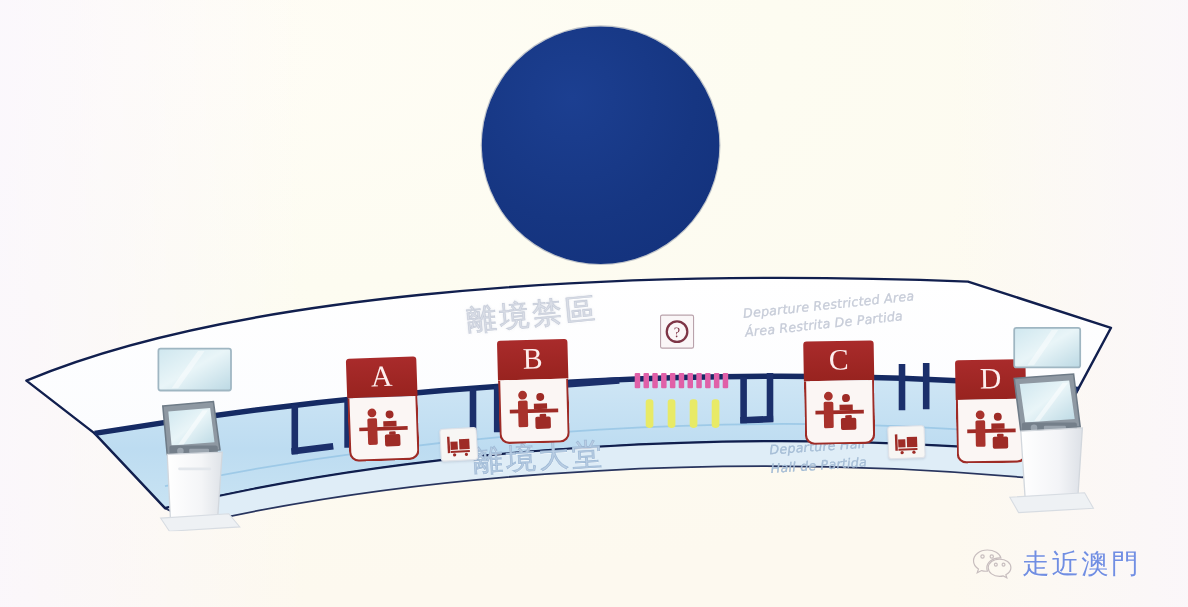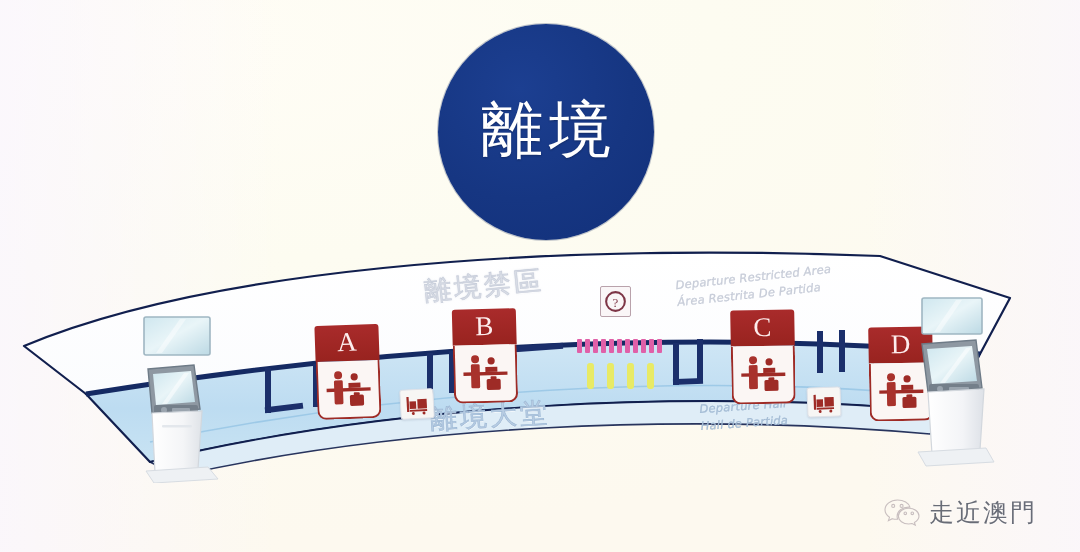--- a/index.html
+++ b/index.html
@@ -115,37 +115,36 @@
   .bars svg{display:block;}
 
   
   .watermark{
     position:absolute;left:884px;top:492px;height:40px;
     display:flex;align-items:center;gap:9px;opacity:.62;
   }
   .wm-logo{width:36px;height:30px;flex:0 0 auto;}
   .wm-logo svg{display:block;width:36px;height:30px;}
   .wm-text{
-    font-size:25px;color:#0f172a;letter-spacing:2px;line-height:1;
+    font-size:25px;color:#1d4ed8;letter-spacing:2px;line-height:1;
     font-family:"DejaVu Sans","Liberation Sans",sans-serif;
     text-shadow:0 1px 0 rgba(255,255,255,.85);
   }
 </style>
 </head>
 <body>
 
 <div class="stage">
 
   <div class="bg"></div>
   <div class="bg-tint-l"></div>
   <div class="bg-tint-r"></div>
 
   <div class="badge-wrap">
     <div class="badge">
-      <div class="badge-cn">離境</div>
     </div>
   </div>
 
   <div class="map">
     <svg viewBox="0 0 1080 260" xmlns="http://www.w3.org/2000/svg">
       <defs>
         <linearGradient id="hallgrad" x1="0" y1="0" x2="0" y2="1">
           <stop offset="0%" stop-color="#cfe6f5"></stop>
           <stop offset="55%" stop-color="#bddcf1"></stop>
           <stop offset="100%" stop-color="#c8e3f3"></stop>

